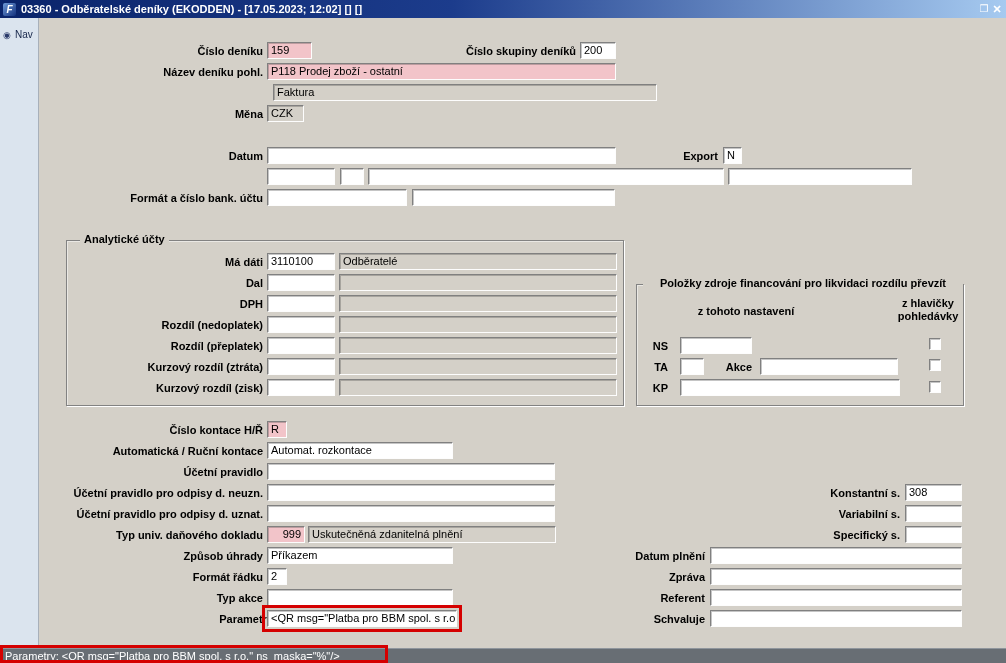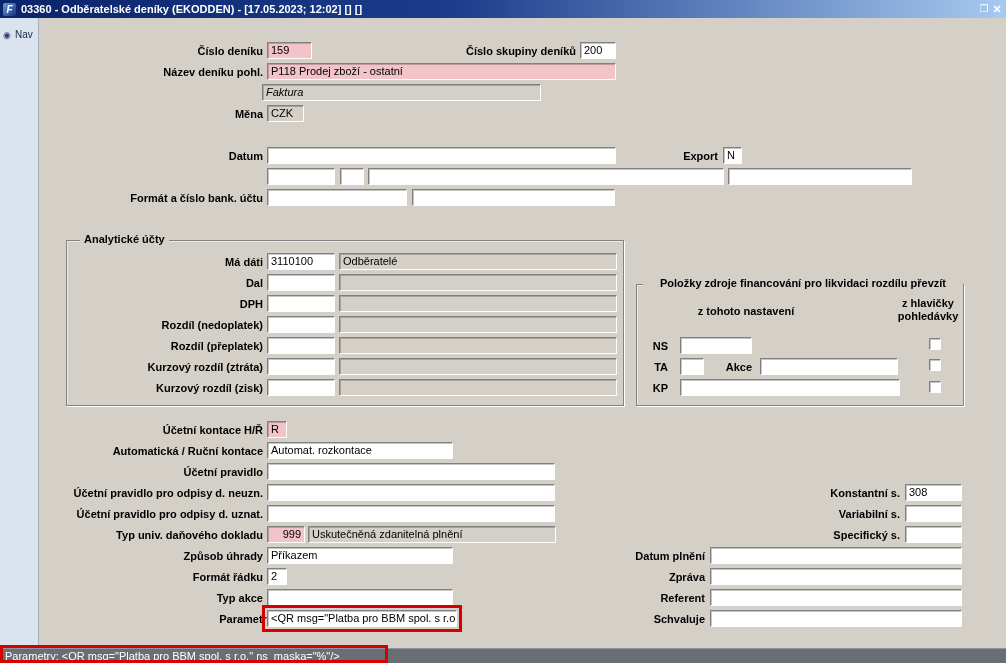--- a/index.html
+++ b/index.html
@@ -66,21 +66,21 @@
   </div>
 
   <span class="lbl" style="left:40px;top:45px;width:223px;">Číslo deníku</span>
   <div class="fld pink" style="left:267px;top:42px;width:45px;">159</div>
   <span class="lbl" style="left:430px;top:45px;width:146px;">Číslo skupiny deníků</span>
   <div class="fld" style="left:580px;top:42px;width:36px;">200</div>
 
   <span class="lbl" style="left:40px;top:66px;width:223px;">Název deníku pohl.</span>
   <div class="fld pink" style="left:267px;top:63px;width:349px;">P118 Prodej zboží - ostatní</div>
 
-  <div class="fld gray" style="left:262px;top:84px;width:279px;font-style:italic;">Faktura</div>
+  <div class="fld gray" style="left:273px;top:84px;width:384px;">Faktura</div>
 
   <span class="lbl" style="left:40px;top:108px;width:223px;">Měna</span>
   <div class="fld gray" style="left:267px;top:105px;width:37px;">CZK</div>
 
   <span class="lbl" style="left:40px;top:150px;width:223px;">Datum</span>
   <div class="fld" style="left:267px;top:147px;width:349px;"></div>
   <span class="lbl" style="left:630px;top:150px;width:88px;">Export</span>
   <div class="fld" style="left:723px;top:147px;width:19px;">N</div>
 
   <div class="fld" style="left:267px;top:168px;width:68px;"></div>
@@ -136,21 +136,21 @@
   <span class="lbl" style="left:630px;top:361px;width:38px;">TA</span>
   <div class="fld" style="left:680px;top:358px;width:24px;"></div>
   <span class="lbl" style="left:700px;top:361px;width:52px;">Akce</span>
   <div class="fld" style="left:760px;top:358px;width:138px;"></div>
   <span class="chk" style="left:929px;top:359px;"></span>
 
   <span class="lbl" style="left:630px;top:382px;width:38px;">KP</span>
   <div class="fld" style="left:680px;top:379px;width:220px;"></div>
   <span class="chk" style="left:929px;top:381px;"></span>
 
-  <span class="lbl" style="left:40px;top:424px;width:223px;">Účetní kontace H/Ř</span>
+  <span class="lbl" style="left:40px;top:424px;width:223px;">Číslo kontace H/Ř</span>
   <div class="fld pink" style="left:267px;top:421px;width:20px;">R</div>
 
   <span class="lbl" style="left:40px;top:445px;width:223px;">Automatická / Ruční kontace</span>
   <div class="fld" style="left:267px;top:442px;width:186px;">Automat. rozkontace</div>
 
   <span class="lbl" style="left:40px;top:466px;width:223px;">Účetní pravidlo</span>
   <div class="fld" style="left:267px;top:463px;width:288px;"></div>
 
   <span class="lbl" style="left:40px;top:487px;width:223px;">Účetní pravidlo pro odpisy d. neuzn.</span>
   <div class="fld" style="left:267px;top:484px;width:288px;"></div>

